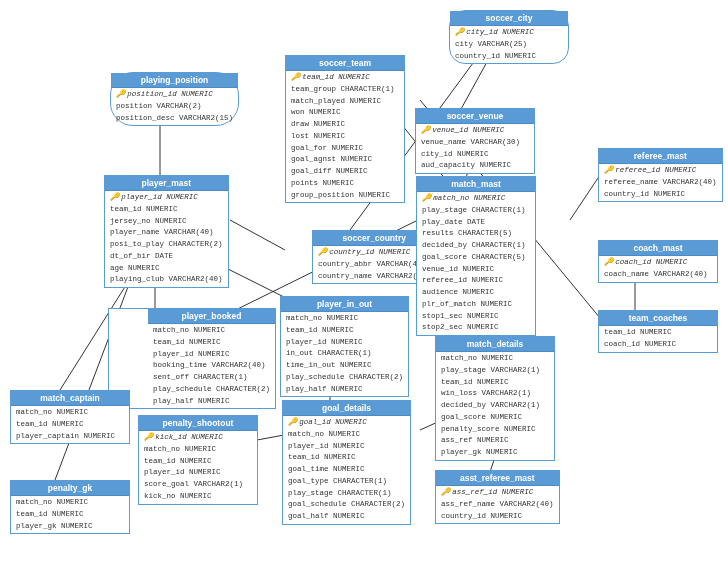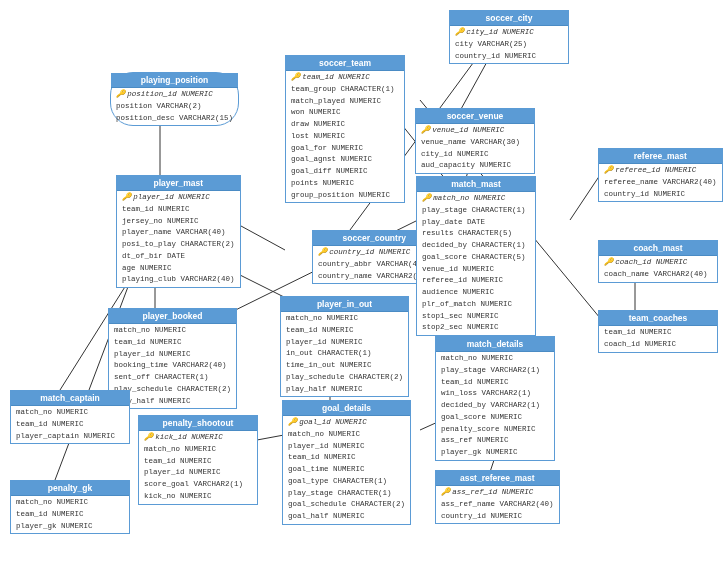--- a/index.html
+++ b/index.html
@@ -104,21 +104,21 @@
 
     <line x1="510" y1="412" x2="490" y2="472"></line>
 
     <line x1="600" y1="318" x2="420" y2="100"></line>
 
     <line x1="420" y1="260" x2="390" y2="260"></line>
 
     <line x1="195" y1="330" x2="418" y2="220"></line>
   </svg>
 
-<div class="entity-table" style="left: 449px; top: 10px;">
+<div class="entity-table" style="left: 449px; top: 10px; border-radius: 16px;">
       <div class="entity-header">soccer_city</div>
       <div class="entity-body">
         <div class="entity-row pk"><span class="pk-icon">🔑</span>city_id  NUMERIC</div>
         <div class="entity-row">city  VARCHAR(25)</div>
         <div class="entity-row">country_id  NUMERIC</div>
       </div>
     </div>
     <div class="entity-table" style="left: 285px; top: 55px;">
       <div class="entity-header">soccer_team</div>
       <div class="entity-body">
@@ -145,21 +145,21 @@
       </div>
     </div>
     <div class="entity-table" style="left: 110px; top: 72px; border-radius: 23px;">
       <div class="entity-header">playing_position</div>
       <div class="entity-body">
         <div class="entity-row pk"><span class="pk-icon">🔑</span>position_id  NUMERIC</div>
         <div class="entity-row">position  VARCHAR(2)</div>
         <div class="entity-row">position_desc  VARCHAR2(15)</div>
       </div>
     </div>
-    <div class="entity-table" style="left: 116px; top: 175px;">
+    <div class="entity-table" style="left: 104px; top: 175px;">
       <div class="entity-header">player_mast</div>
       <div class="entity-body">
         <div class="entity-row pk"><span class="pk-icon">🔑</span>player_id  NUMERIC</div>
         <div class="entity-row">team_id  NUMERIC</div>
         <div class="entity-row">jersey_no  NUMERIC</div>
         <div class="entity-row">player_name  VARCHAR(40)</div>
         <div class="entity-row">posi_to_play  CHARACTER(2)</div>
         <div class="entity-row">dt_of_bir  DATE</div>
         <div class="entity-row">age  NUMERIC</div>
         <div class="entity-row">playing_club  VARCHAR2(40)</div>
@@ -217,21 +217,21 @@
       <div class="entity-body">
         <div class="entity-row">match_no  NUMERIC</div>
         <div class="entity-row">team_id  NUMERIC</div>
         <div class="entity-row">player_id  NUMERIC</div>
         <div class="entity-row">in_out  CHARACTER(1)</div>
         <div class="entity-row">time_in_out  NUMERIC</div>
         <div class="entity-row">play_schedule  CHARACTER(2)</div>
         <div class="entity-row">play_half  NUMERIC</div>
       </div>
     </div>
-    <div class="entity-table" style="left: 108px; top: 308px;">
+    <div class="entity-table" style="left: 108px; top: 308px; padding-left: 39px;">
       <div class="entity-header">player_booked</div>
       <div class="entity-body">
         <div class="entity-row">match_no  NUMERIC</div>
         <div class="entity-row">team_id  NUMERIC</div>
         <div class="entity-row">player_id  NUMERIC</div>
         <div class="entity-row">booking_time  VARCHAR2(40)</div>
         <div class="entity-row">sent_off  CHARACTER(1)</div>
         <div class="entity-row">play_schedule  CHARACTER(2)</div>
         <div class="entity-row">play_half  NUMERIC</div>
       </div>

